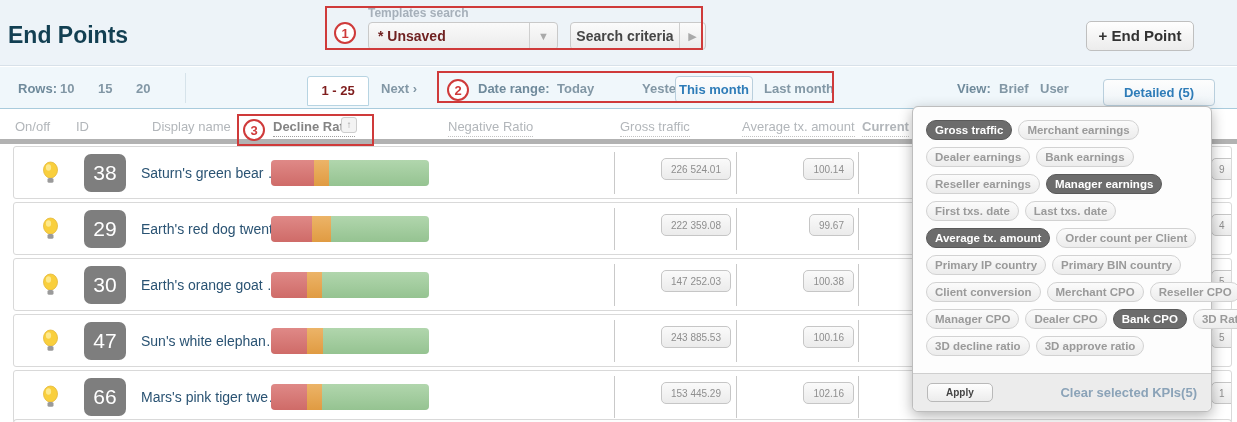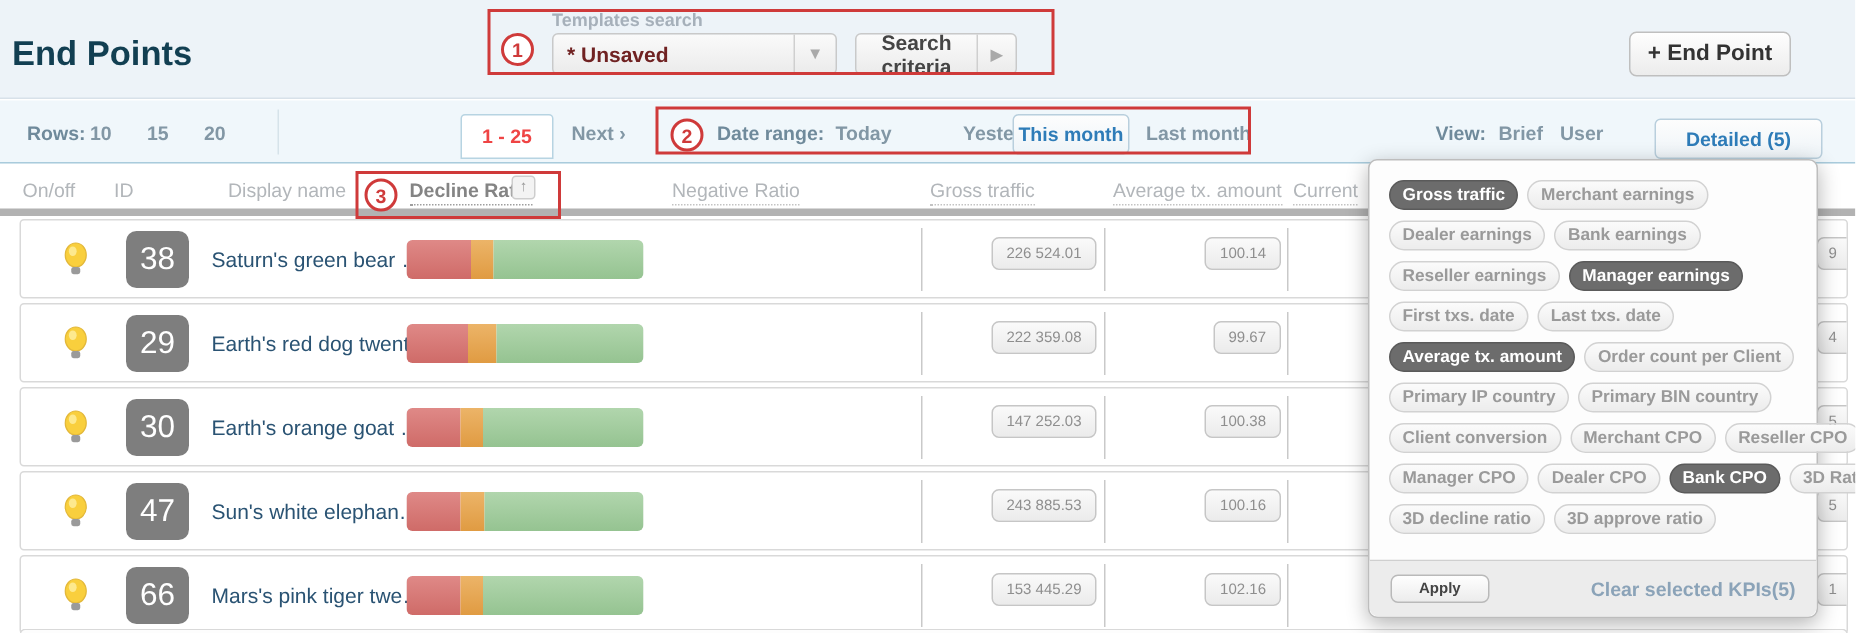--- a/index.html
+++ b/index.html
@@ -12,38 +12,38 @@
               background:#edf3f8; border-bottom:1px solid #d8e1e9; }
   .page-title { position:absolute; left:8px; top:22px; font-size:23px; font-weight:bold; color:#123f52; }
 
   .tpl-label { position:absolute; left:368px; top:6px; font-size:12px; font-weight:bold; color:#a6b0ba; }
   .select-box { position:absolute; left:368px; top:22px; width:190px; height:28px;
                 background:linear-gradient(#fafafa,#ebebeb); border:1px solid #c9c9c9; border-radius:4px;
                 display:flex; align-items:center; }
   .select-value { flex:1; padding-left:9px; font-size:14px; font-weight:bold; color:#702222; }
   .select-arrow { width:28px; height:100%; border-left:1px solid #cfcfcf; display:flex; align-items:center; justify-content:center;
                   color:#a9a9a9; font-size:11px; }
-  .btn-criteria { position:absolute; left:570px; top:22px; height:28px; width:108px;
+  .btn-criteria { position:absolute; left:570px; top:22px; height:28px; width:136px;
                   background:linear-gradient(#fbfbfb,#ebebeb); border:1px solid #c9c9c9; border-radius:4px;
                   display:flex; align-items:center; }
   .btn-criteria .lbl { flex:1; text-align:center; font-size:14px; font-weight:bold; color:#454545; }
   .btn-criteria .arr { width:26px; height:100%; border-left:1px solid #cfcfcf; display:flex; align-items:center; justify-content:center;
                        color:#a9a9a9; font-size:11px; }
   .btn-add { position:absolute; left:1086px; top:21px; width:108px; height:30px;
              background:linear-gradient(#fefefe,#ececec); border:1px solid #bfbfbf; border-radius:5px;
              font-size:15px; font-weight:bold; color:#333; text-align:center; line-height:28px; }
 
   
   .band-toolbar { position:absolute; left:0; top:67px; width:1237px; height:42px;
                   background:#f0f7fb; border-bottom:1px solid #a9cbdc; }
   .tb-text { position:absolute; top:81px; font-size:13px; font-weight:bold; color:#8297a5; }
   .tb-label { color:#6f8a9b; }
   .tb-divider { position:absolute; left:185px; top:73px; width:1px; height:30px; background:#d6e3ea; }
   .page-tab { position:absolute; left:307px; top:76px; width:62px; height:30px; background:#fff;
-              border:1px solid #b7d4e2; border-radius:3px 3px 0 0; color:#ef4444; font-size:13px; font-weight:bold;
+              border:1px solid #b7d4e2; border-radius:3px 3px 0 0; color:#7f1d1d; font-size:13px; font-weight:bold;
               text-align:center; line-height:28px; }
   .sel-btn { position:absolute; background:linear-gradient(#fdfdfd,#eef4f8); border:1px solid #b9cfdd; border-radius:4px;
              color:#2e7cb8; font-size:13px; font-weight:bold; text-align:center; }
 
   
   .ann-box { position:absolute; border:2px solid #cf3a3a; z-index:60; }
   .ann-num { position:absolute; width:22px; height:22px; border:2px solid #cf3a3a; border-radius:50%;
              background:#fff; color:#cf3a3a; font-size:13px; font-weight:bold; text-align:center; line-height:19px; z-index:61; }
 
   
@@ -131,21 +131,21 @@
   <div class="sel-btn" style="left:1103px; top:79px; width:112px; height:27px; line-height:25px;">Detailed (5)</div>
 
   <span class="th" style="left:15px;">On/off</span>
   <span class="th" style="left:76px;">ID</span>
   <span class="th" style="left:152px;text-align:right;">Display name</span>
   <span class="th th-sort" style="left:273px;">Decline Ratio</span>
   <span class="sort-icon">↑</span>
   <span class="th" style="left:448px;"><span class="th-sort" style="font-weight:normal;color:#b2b6ba;border-color:#c3c3c3;">Negative Ratio</span></span>
   <span class="th" style="left:620px;"><span class="th-sort" style="font-weight:normal;color:#b2b6ba;border-color:#c3c3c3;">Gross traffic</span></span>
   <span class="th" style="left:742px;"><span class="th-sort" style="font-weight:normal;color:#b2b6ba;border-color:#c3c3c3;">Average tx. amount</span></span>
-  <span class="th" style="left:862px;"><span class="th-sort" style="font-weight:normal;color:#b2b6ba;border-color:#c3c3c3;">Current</span></span>
+  <span class="th" style="left:862px;"><span class="th-sort" style="font-weight:bold;color:#b2b6ba;border-color:#c3c3c3;">Current</span></span>
   <div class="header-bar"></div>
 
   <div class="row-card" style="top:146px;">
     <span class="bulb"><svg width="17" height="24" viewBox="0 0 17 24">
           <ellipse cx="8.5" cy="9" rx="7" ry="8" fill="#f9cf3d" stroke="#e3b83a" stroke-width="0.8"></ellipse>
           <ellipse cx="6.5" cy="6.5" rx="2.6" ry="3.2" fill="#fde98e"></ellipse>
           <rect x="5.5" y="17" width="6" height="4.8" rx="1.6" fill="#9a9a9a"></rect>
         </svg></span>
     <span class="id-badge">38</span>
     <span class="row-name">Saturn's green bear …</span>

